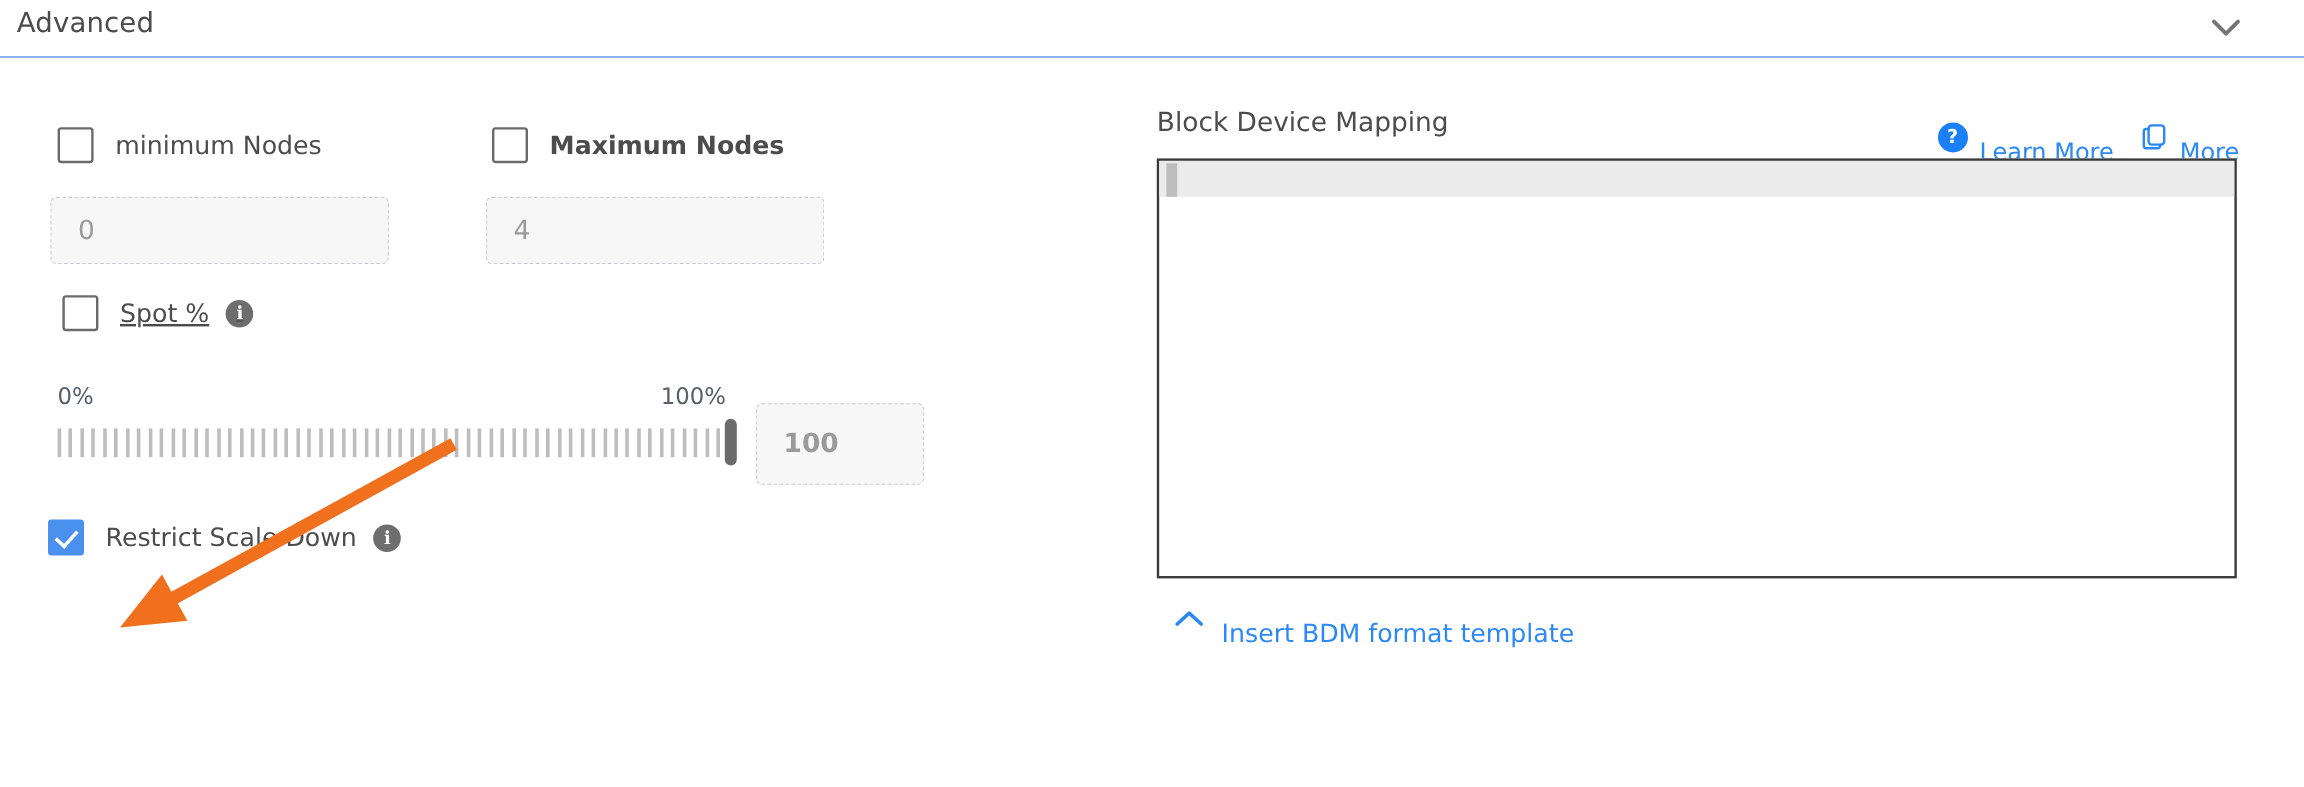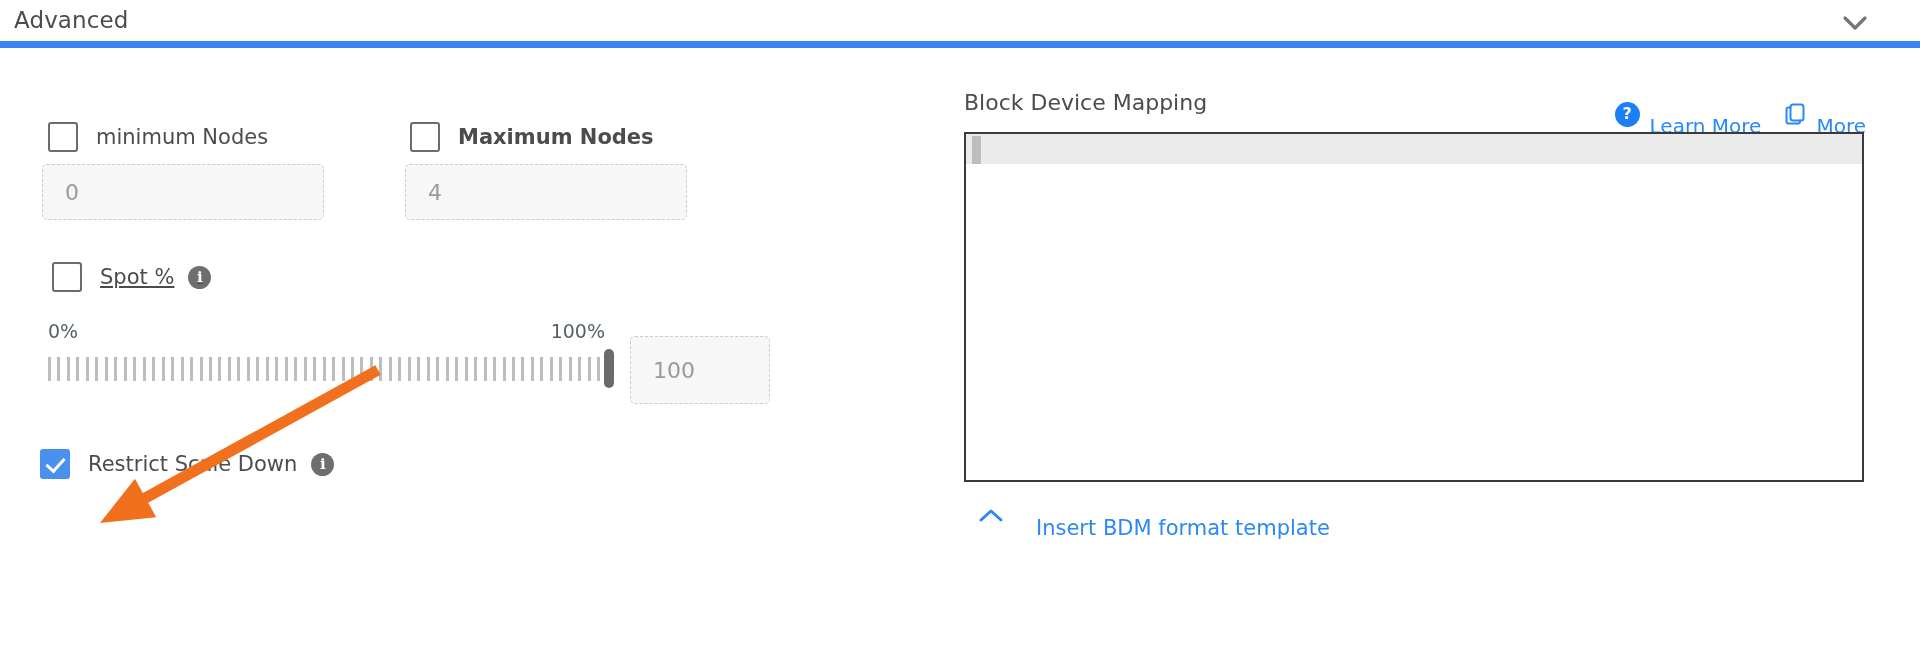--- a/index.html
+++ b/index.html
@@ -20,21 +20,21 @@
     width: 1920px;
     height: 656px;
   }
 
   
   .section-header {
     position: absolute;
     left: 0; top: 0;
     width: 1920px;
     height: 48px;
-    border-bottom: 7px solid #3b82f6;
+    border-bottom: 1px solid #3b82f6;
     box-sizing: border-box;
   }
   .section-title {
     position: absolute;
     left: 14px;
     top: 7px;
     font-size: 23px;
     color: #4c4c4c;
     letter-spacing: 0.1px;
     font-weight: 400;
@@ -60,21 +60,20 @@
     top: 48px;
     width: 960px;
     height: 608px;
   }
 
   .cb-row {
     position: absolute;
     display: flex;
     align-items: center;
     height: 34px;
-    margin-top: 16px;
   }
   .cb-box {
     width: 30px;
     height: 30px;
     border: 2px solid #6b6b6b;
     border-radius: 3px;
     box-sizing: border-box;
     background: #fff;
     cursor: pointer;
     flex: 0 0 auto;
@@ -267,21 +266,21 @@
     font-size: 16px;
     color: #333;
     white-space: pre;
   }
   .bdm-footer {
     position: absolute;
     left: 14px;
     top: 444px;
     display: flex;
     align-items: center;
-    gap: 32px;
+    gap: 14px;
     cursor: pointer;
   }
   .chev-up {
     width: 26px;
     height: 18px;
     flex: 0 0 auto;
   }
   .bdm-footer .link-blue { font-size: 21px; }
 
   
@@ -391,21 +390,21 @@
           <div class="tick"></div>
           <div class="tick"></div>
           <div class="tick"></div>
           <div class="tick"></div>
           <div class="tick"></div>
           <div class="tick"></div>
           <div class="tick"></div>
         </div>
       <div class="slider-thumb"></div>
     </div>
-    <div class="num-input" style="left:630px; top:288px; width:140px; height:68px;">
+    <div class="num-input" style="left:630px; top:288px; width:140px; height:68px;font-weight:bold;">
       <span>100</span>
     </div>
 
     <div class="cb-row" style="left:40px; top:383px;">
       <div class="cb-box checked"></div>
       <div class="cb-label">Restrict Scale Down</div>
       <div class="info-icon">i</div>
     </div>
 
   </div>

